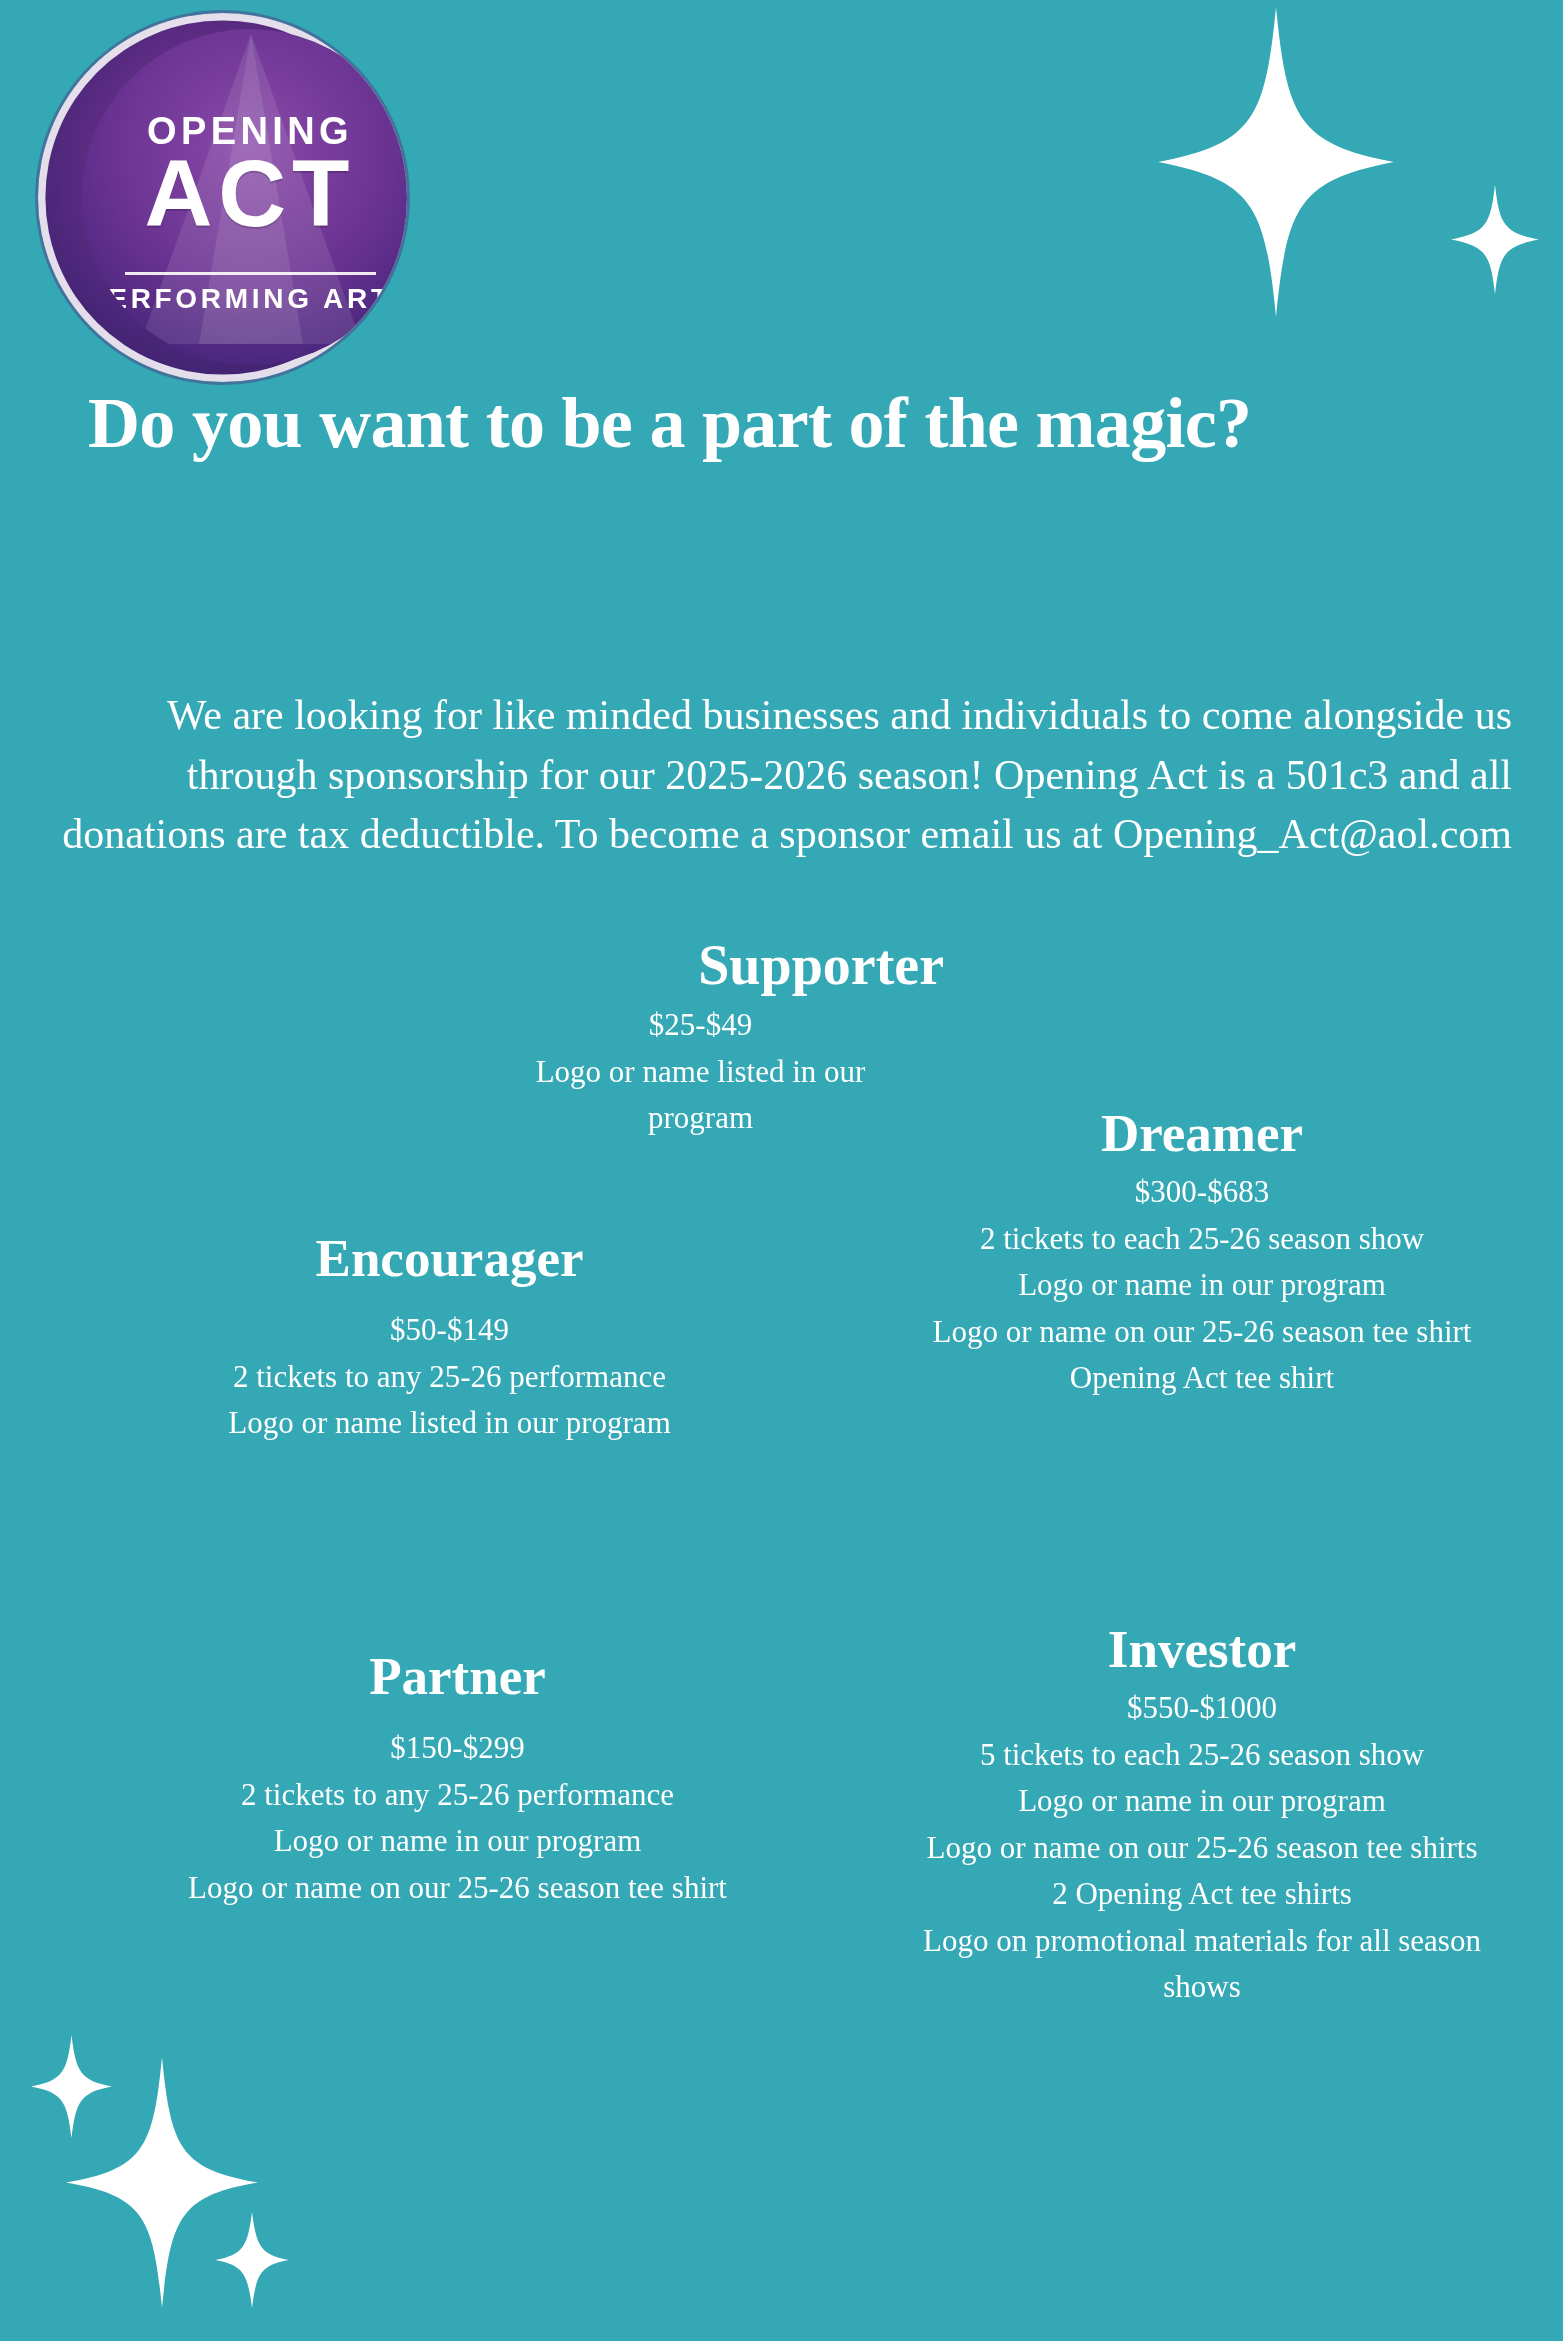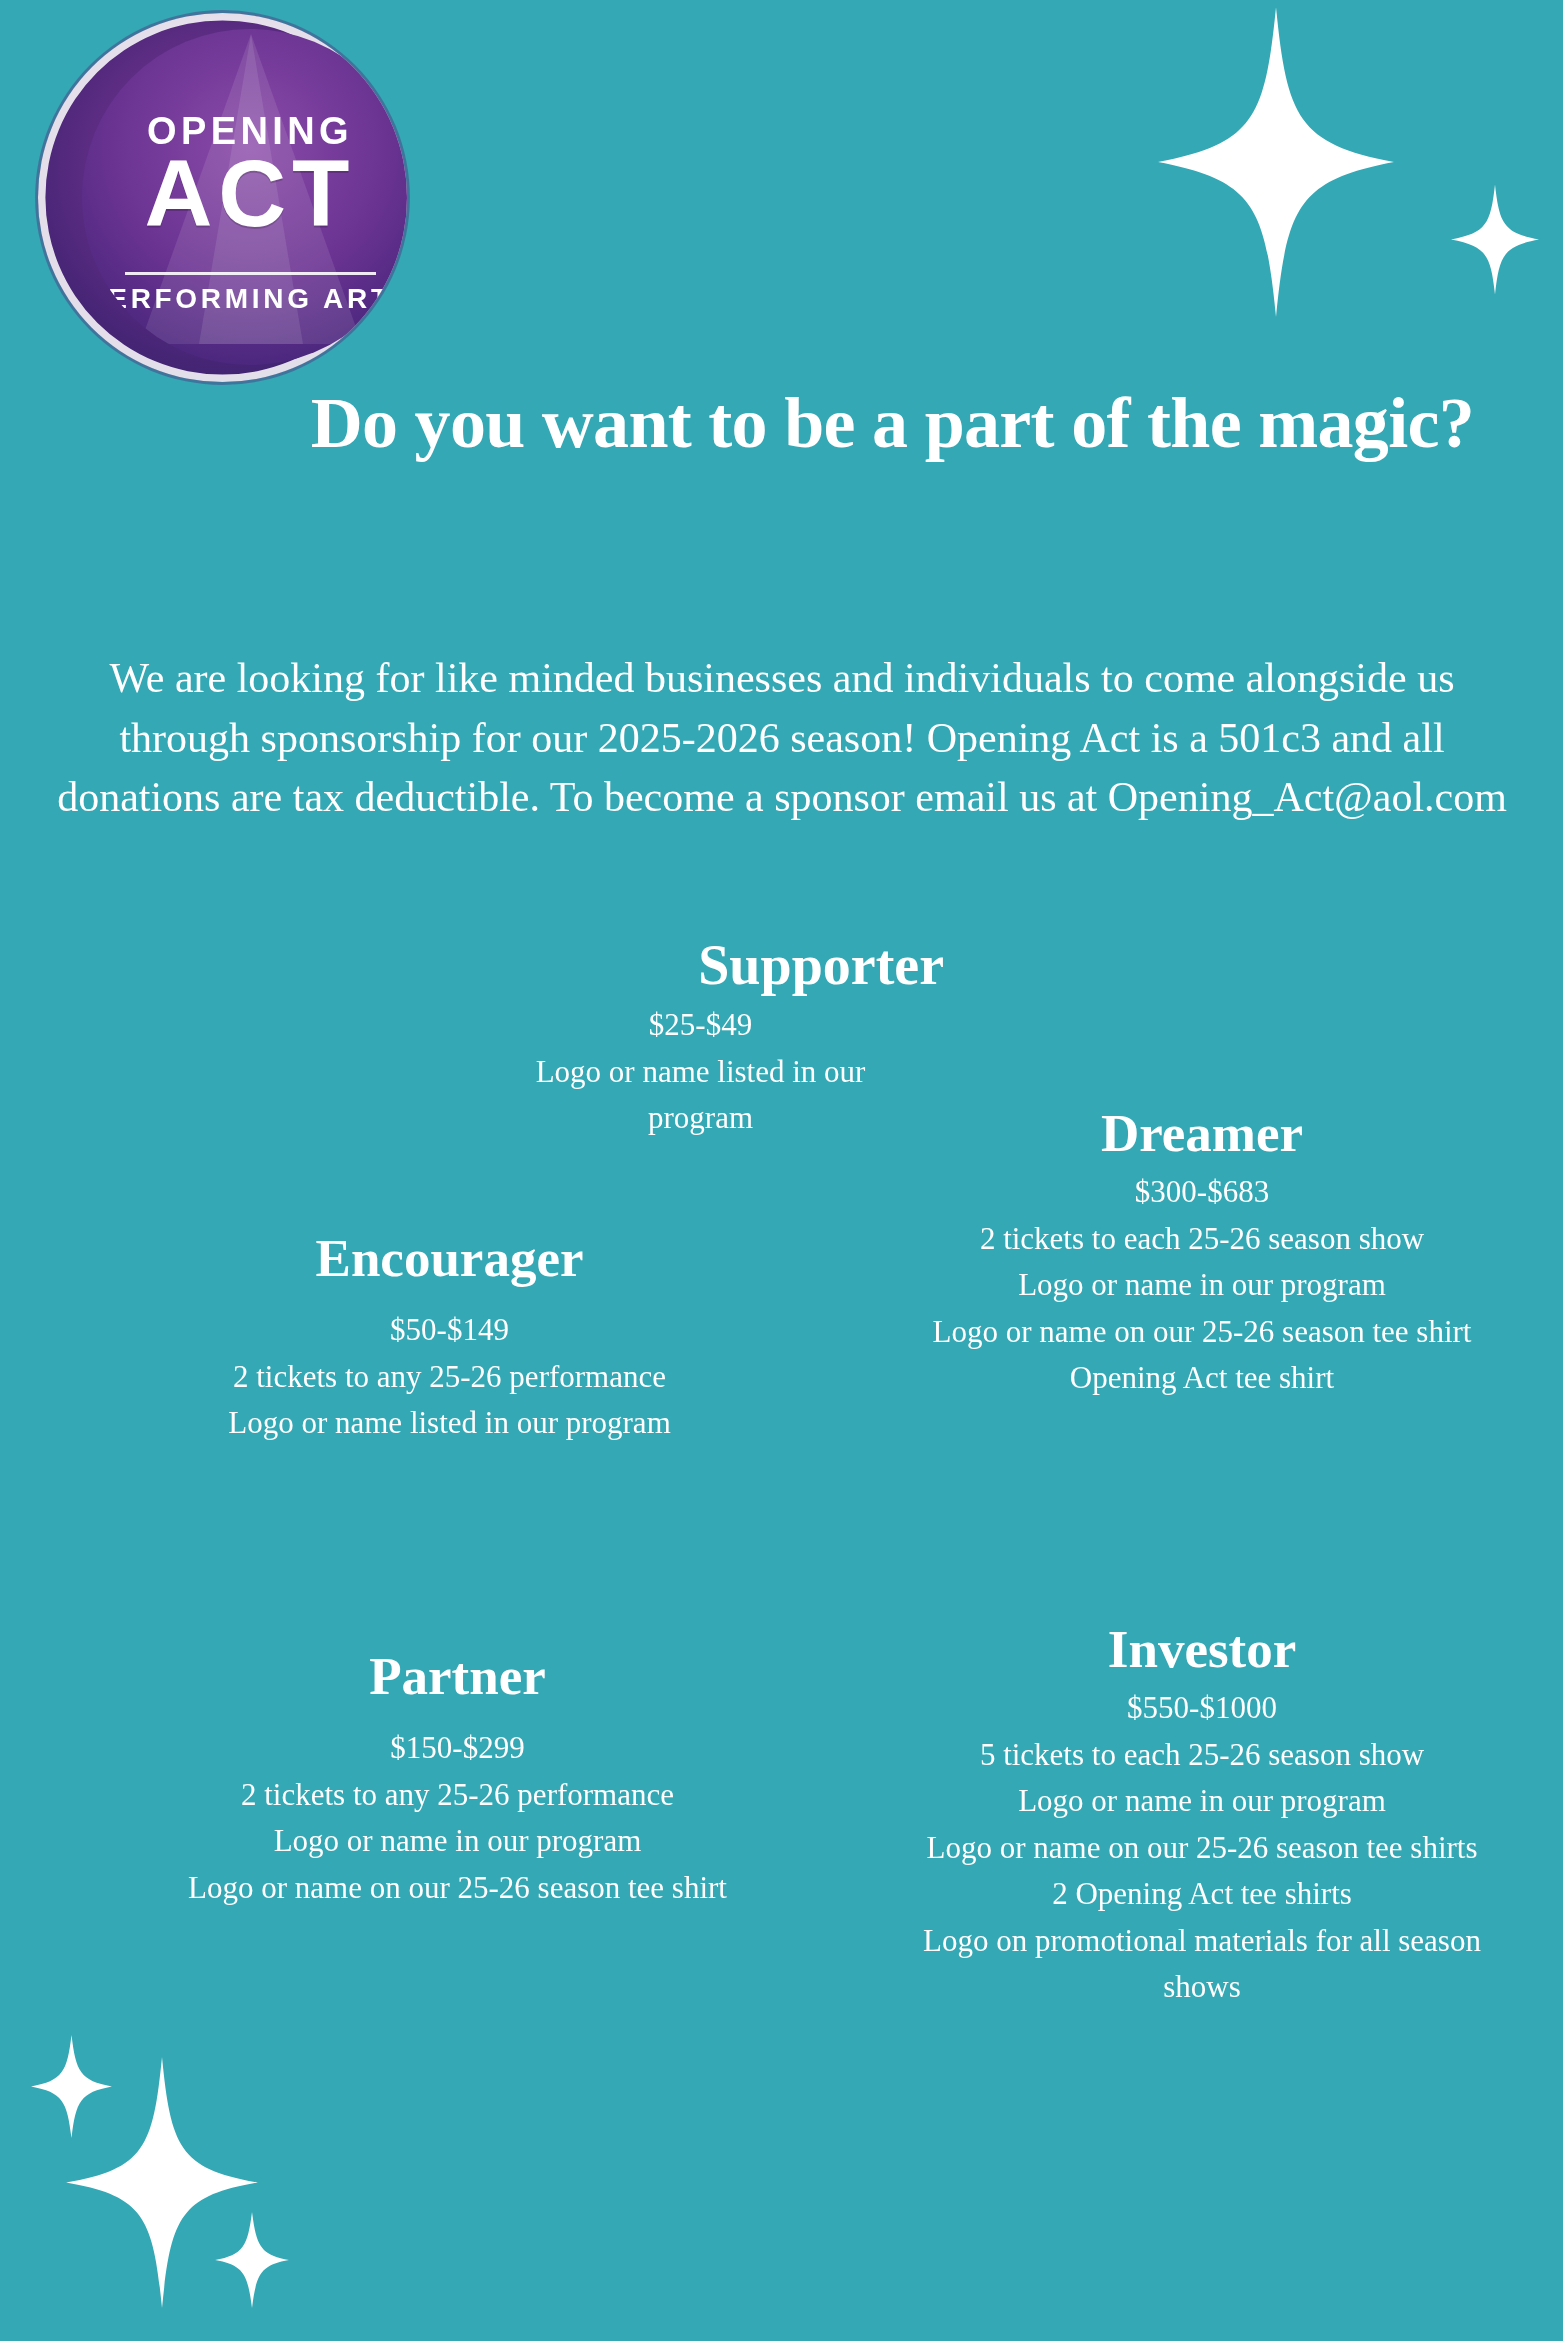--- a/index.html
+++ b/index.html
@@ -102,33 +102,33 @@
     font-size: 28px;
     letter-spacing: 3.7px;
   }
 
   
   .headline {
     position: absolute;
     left: 88px;
     top: 383px;
     width: 1386px;
-    text-align: right;
+    text-align: left;
     font-size: 72px;
     font-weight: bold;
     line-height: 1.12;
     letter-spacing: -0.7px;
   }
 
   .intro {
     position: absolute;
     left: 52px;
-    top: 649px;
+    top: 686px;
     width: 1460px;
-    text-align: center;
+    text-align: right;
     font-size: 42px;
     line-height: 1.42;
   }
 
   
   .tier {
     position: absolute;
     text-align: center;
   }
   .tier-title {

